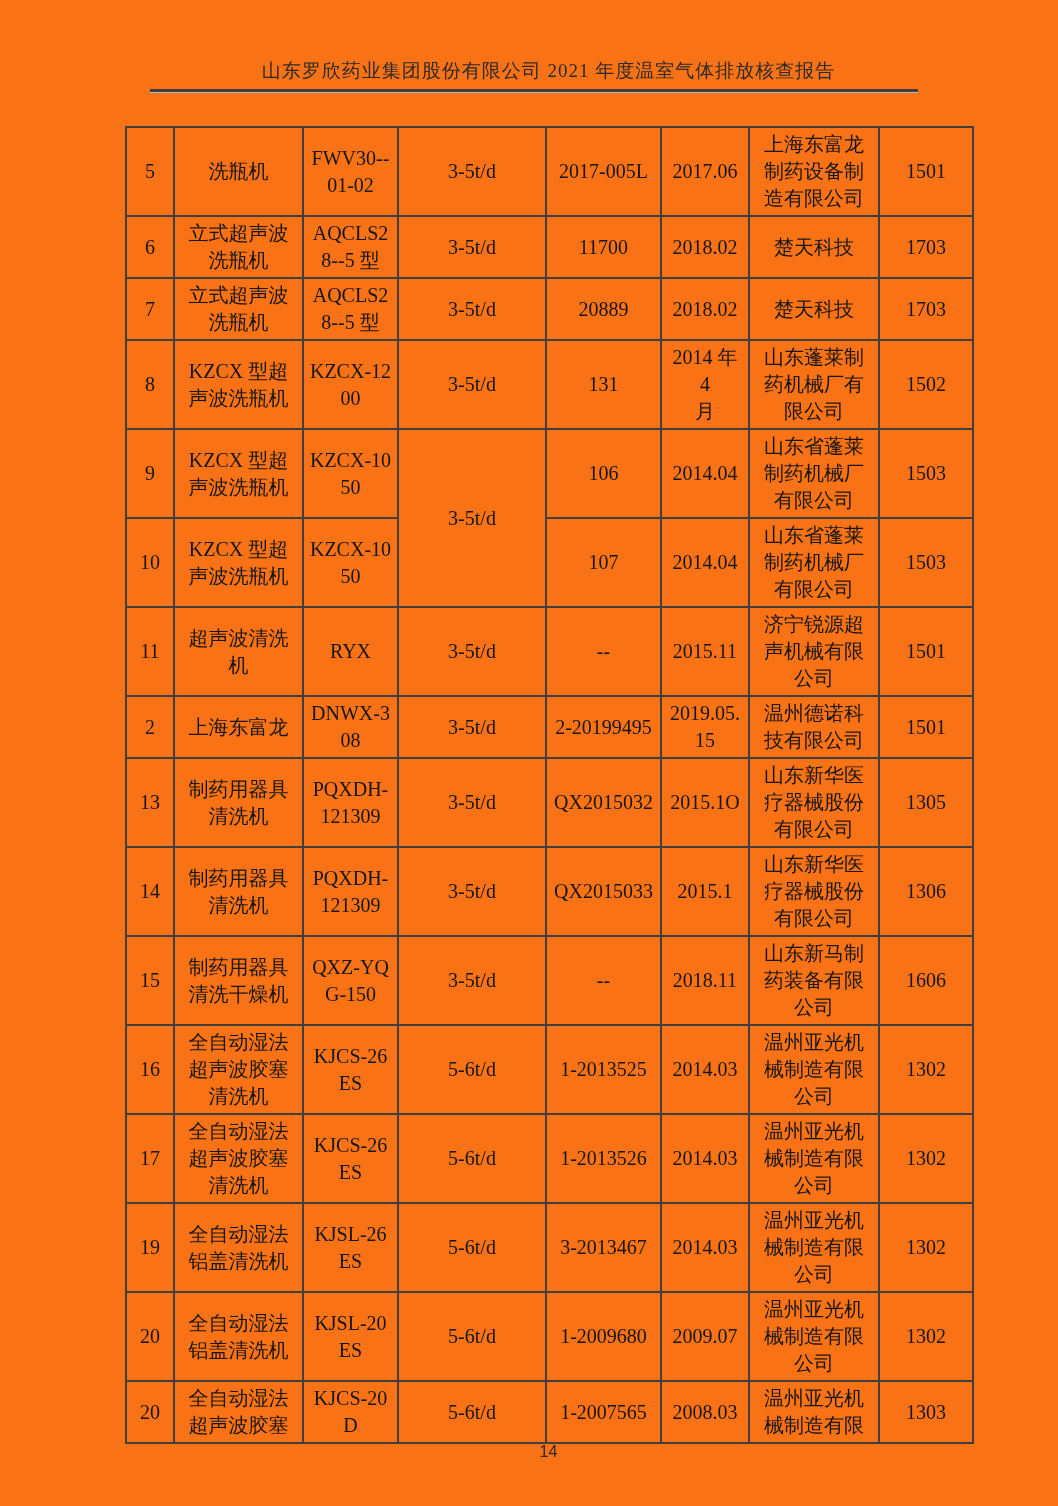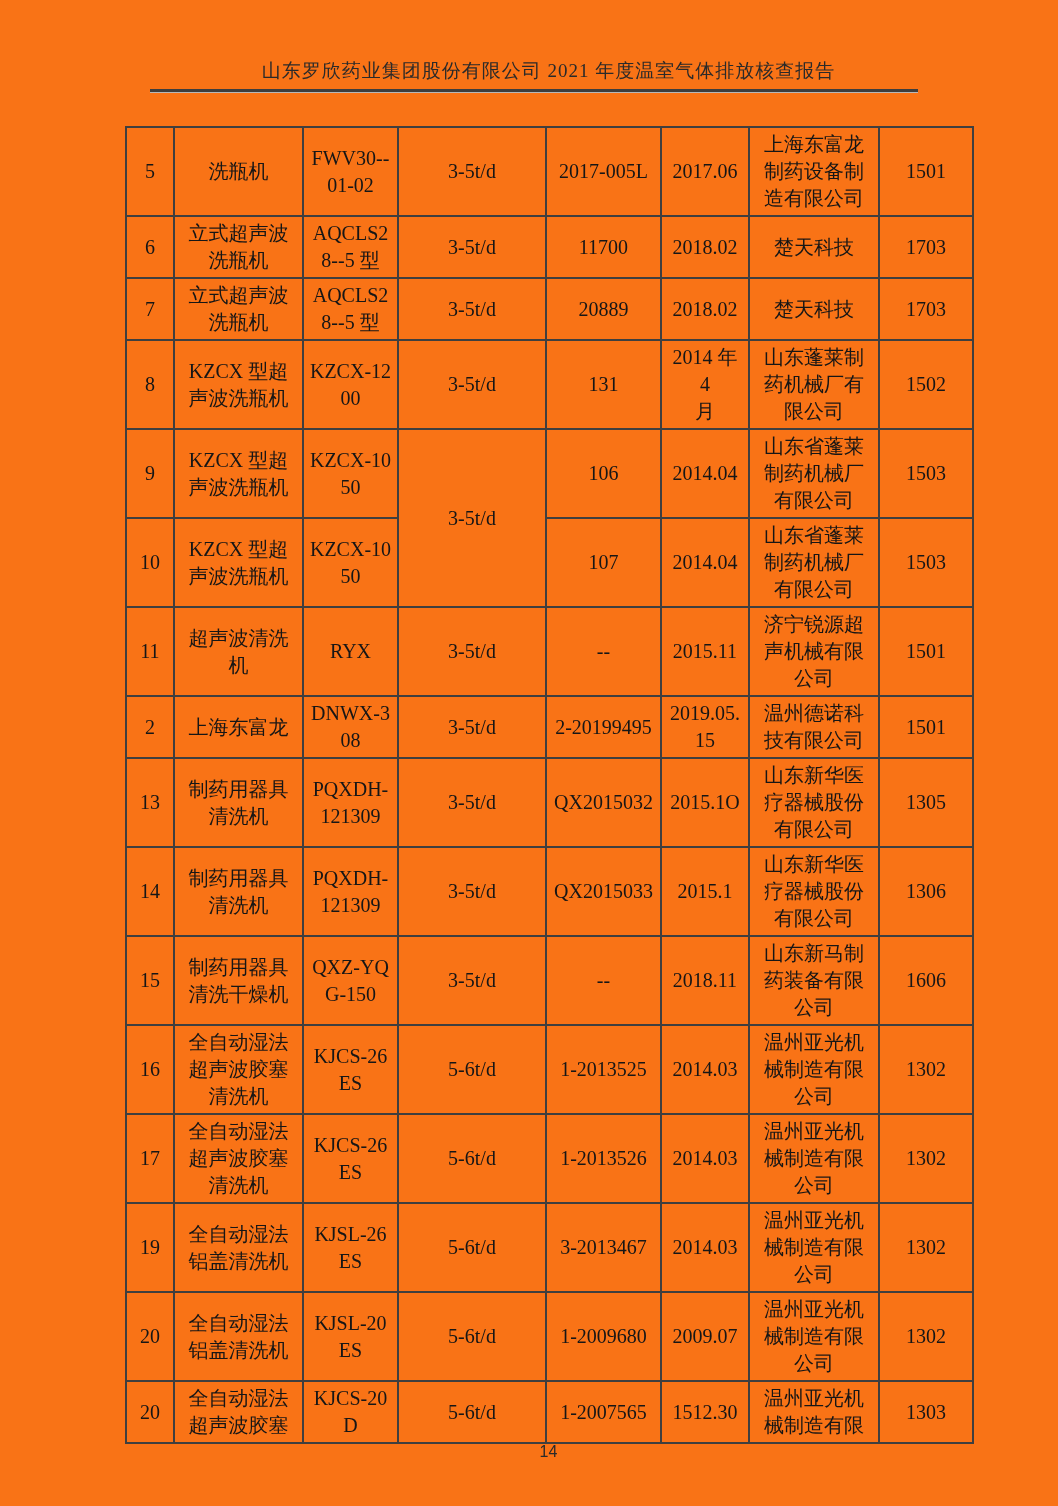--- a/index.html
+++ b/index.html
@@ -290,21 +290,21 @@
           <td>1302</td>
         </tr>
         <tr>
           <td>20</td>
           <td>全自动湿法
 超声波胶塞</td>
           <td>KJCS-20
 D</td>
           <td>5-6t/d</td>
           <td>1-2007565</td>
-          <td>1512.30</td>
+          <td>2008.03</td>
           <td>温州亚光机
 械制造有限</td>
           <td>1303</td>
         </tr>
       </tbody>
   </table>
 
   <div class="footer-pageno">14</div>
 
 </div>

